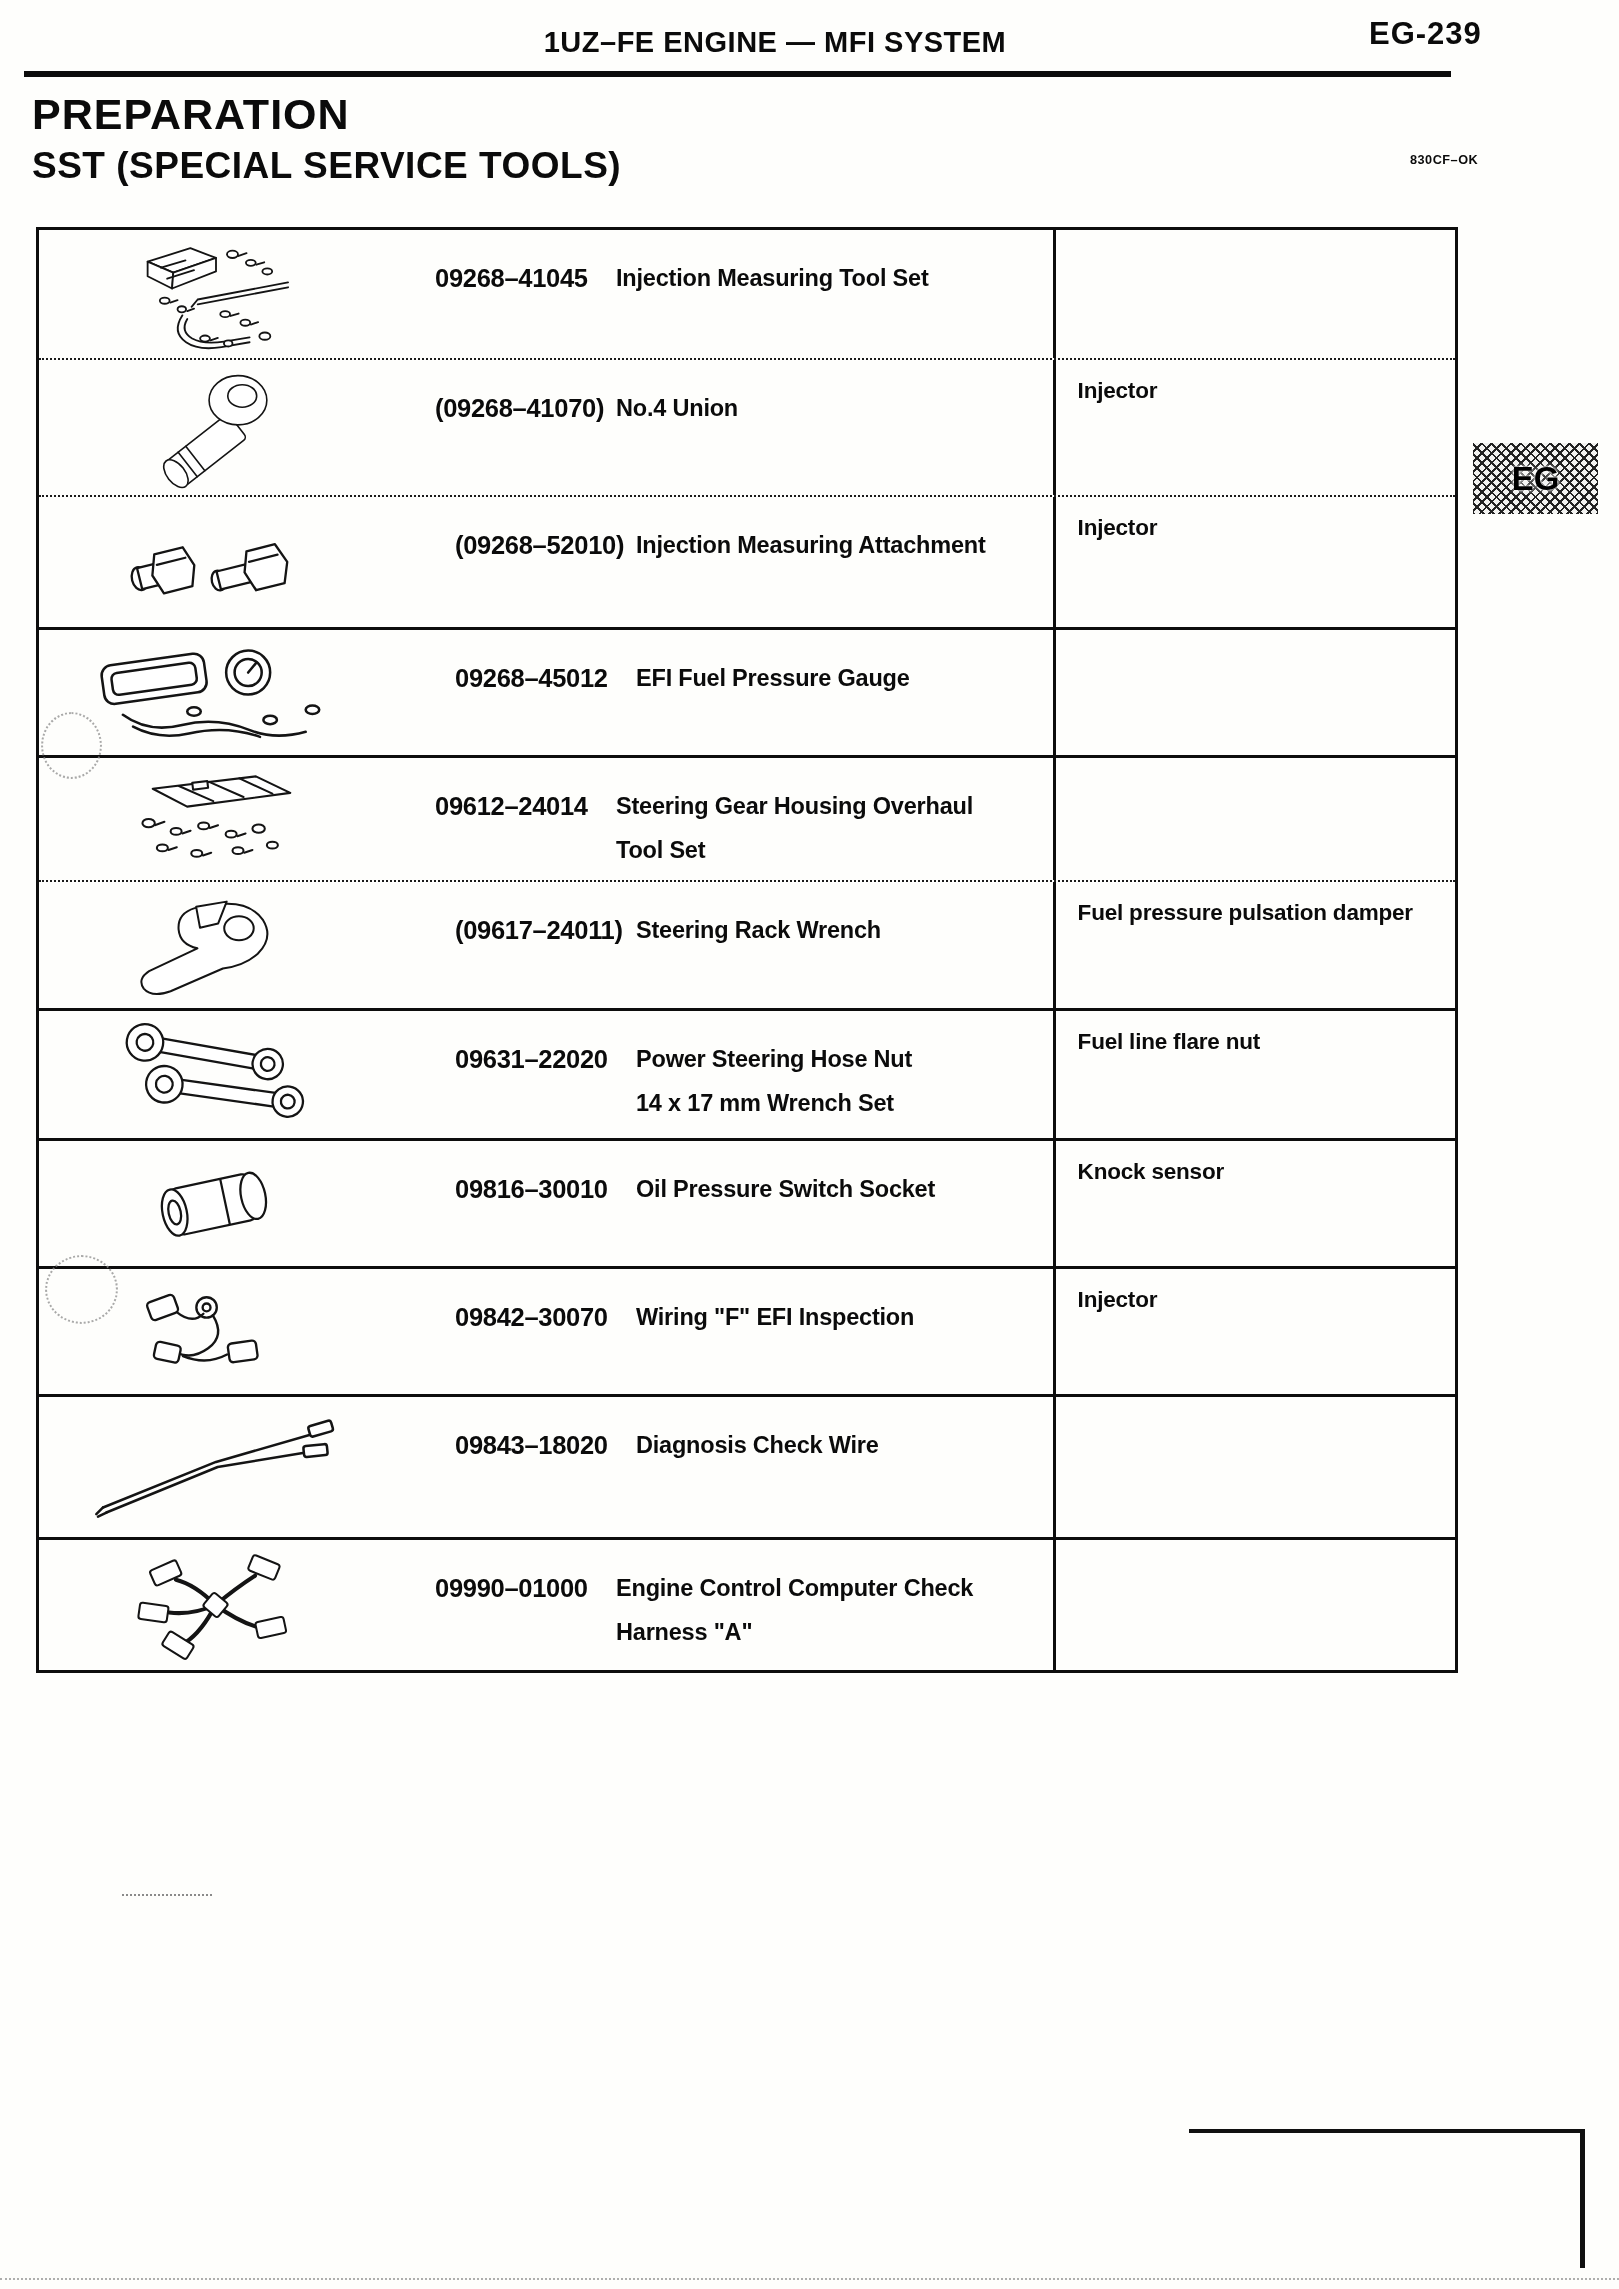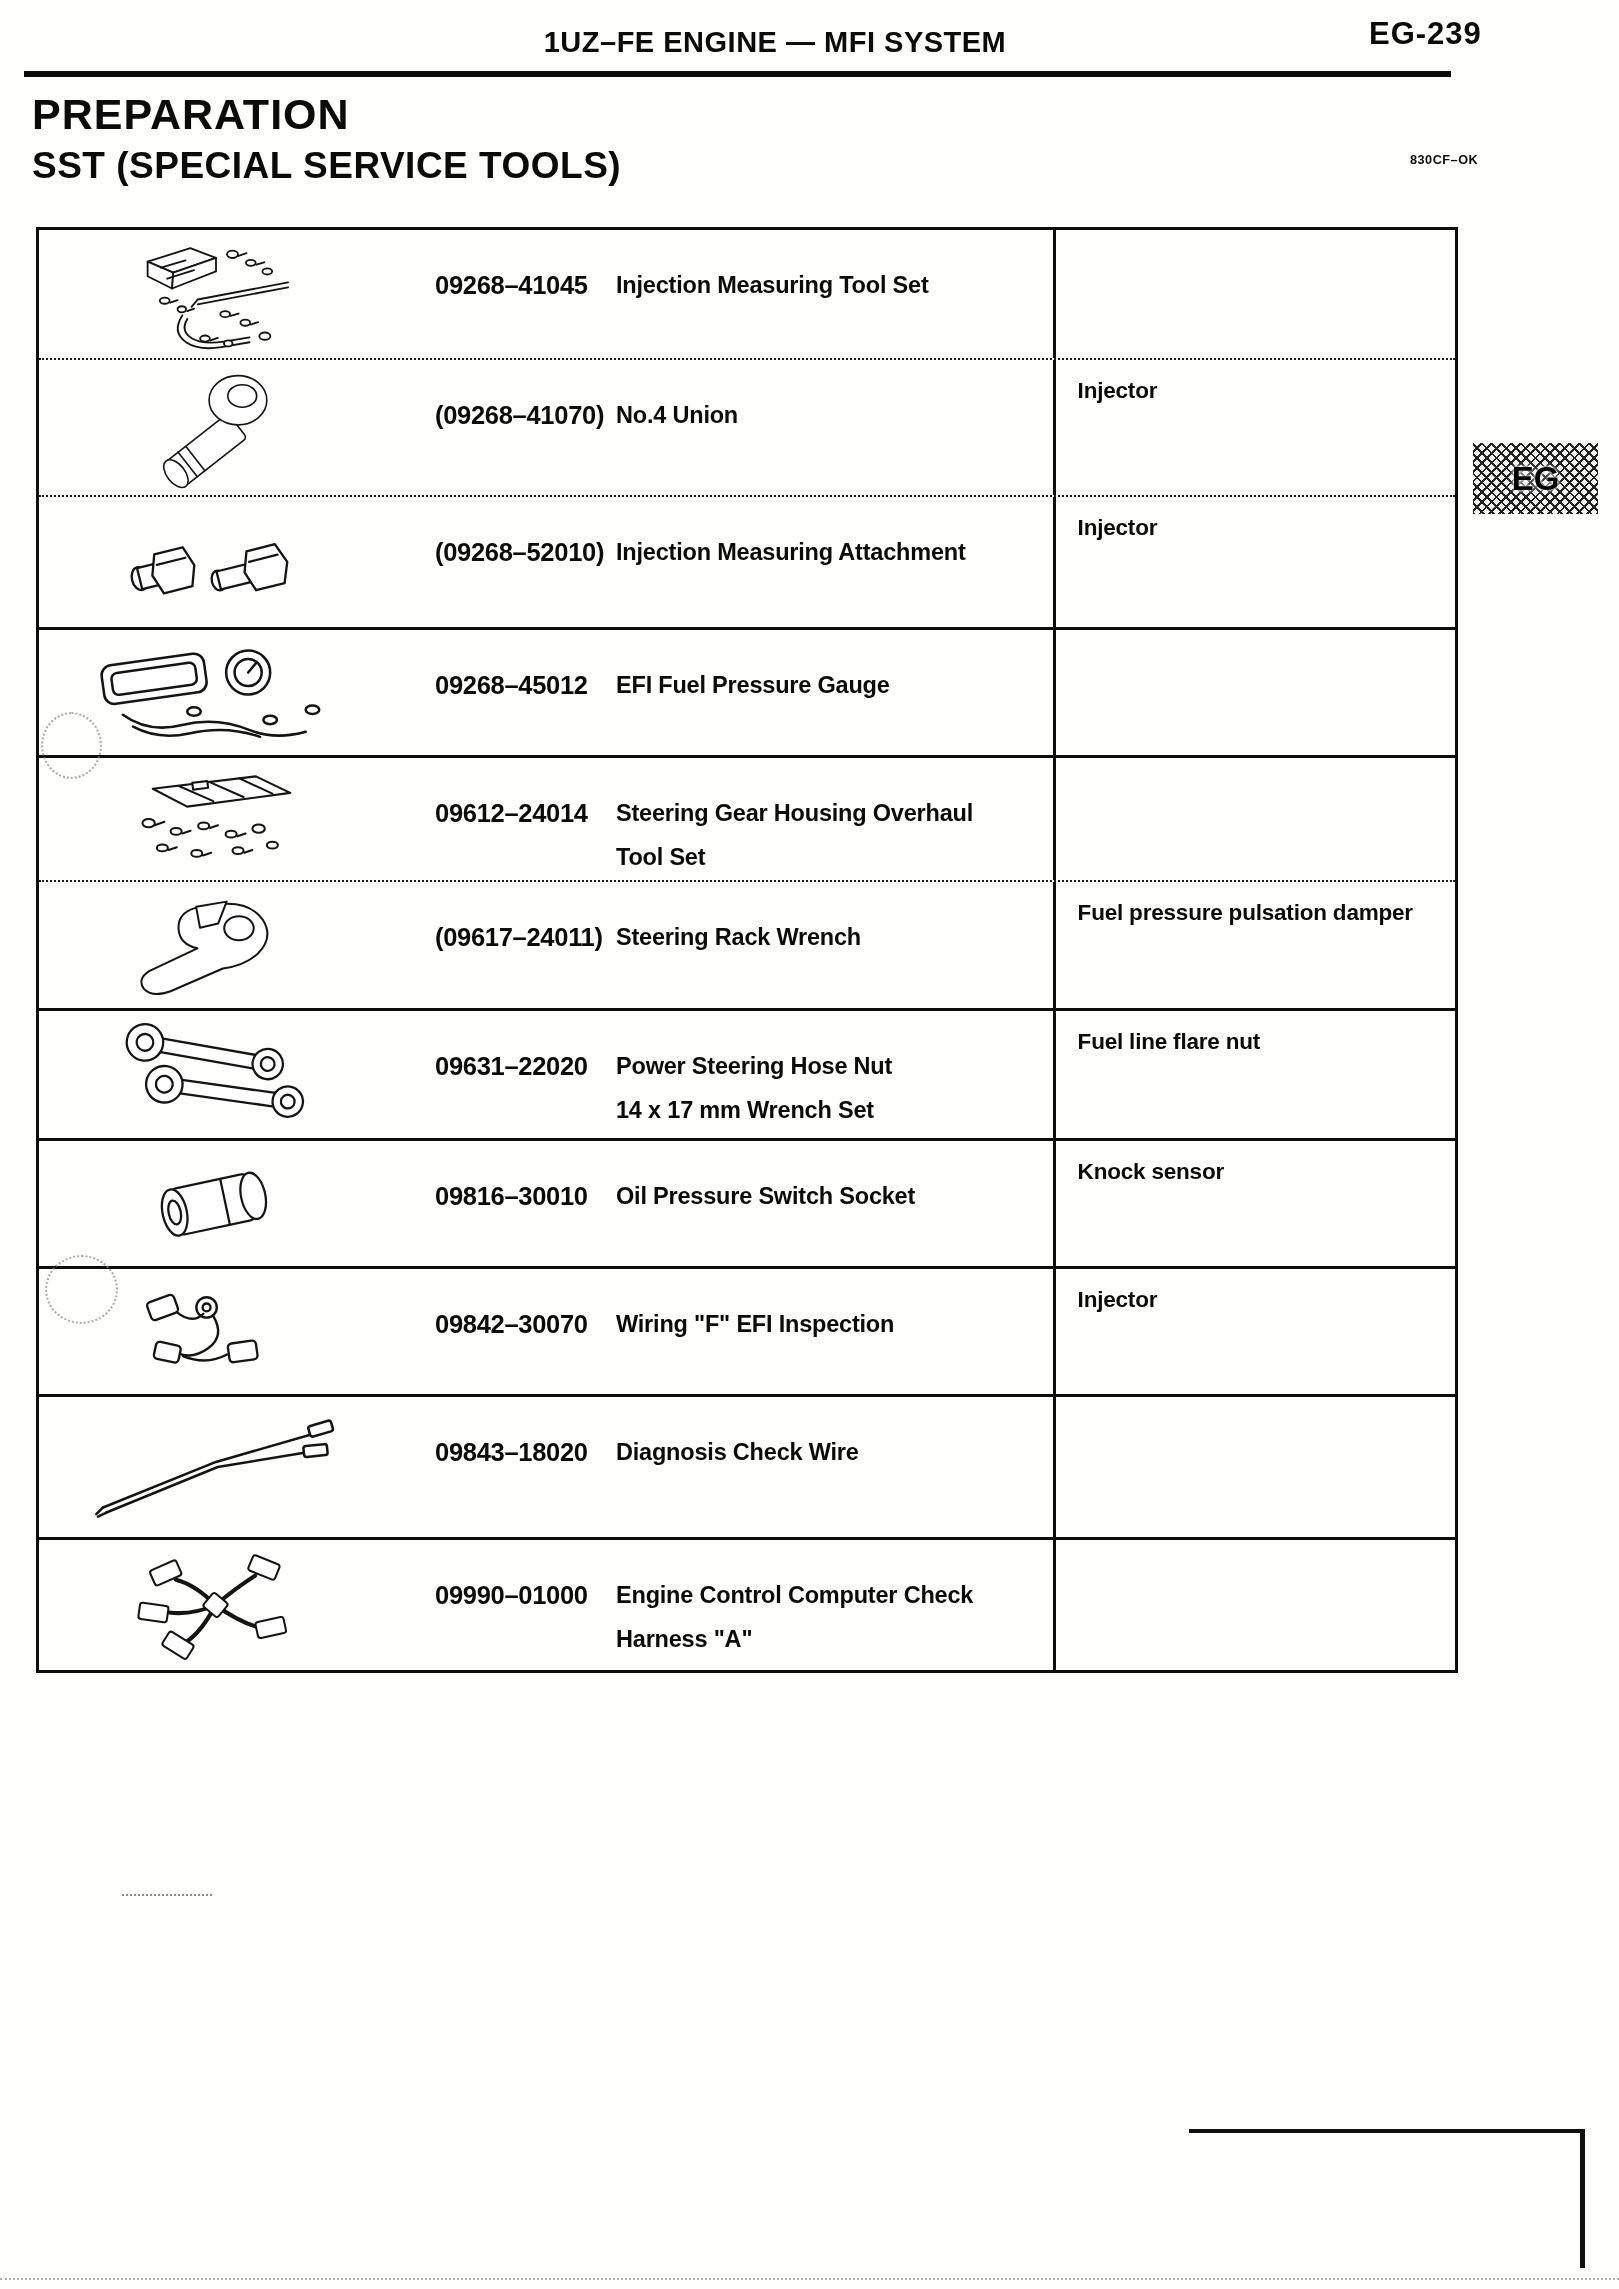--- a/index.html
+++ b/index.html
@@ -48,38 +48,38 @@
     font-size:33px;font-weight:700;color:#000;
     text-shadow:0 0 2.9px #fff,0 0 4.9px #fff;
   }
   
   .sst-table{
     position:absolute;left:36px;top:227px;width:1422px;
     border:3.9px solid #0d0d0d;box-sizing:border-box;background:#fefefc;
   }
   .row{display:flex;box-sizing:border-box;align-items:stretch;}
   .sep-dotted{border-bottom:2px dotted #1a1a1a;}
-  .sep-solid{border-bottom:3.9px solid #0d0d0d;}
+  .sep-solid{border-bottom:3.9px solid #0d0d0d;gap:20px;}
   .row:nth-child(1){min-height:127px}
   .row:nth-child(2){min-height:135px}
   .row:nth-child(3){min-height:133px}
   .row:nth-child(4){min-height:128px}
   .row:nth-child(5){min-height:124px}
   .row:nth-child(6){min-height:129px}
   .row:nth-child(7){min-height:130px}
   .row:nth-child(8){min-height:128px}
   .row:nth-child(9){min-height:128px}
   .row:nth-child(10){min-height:143px}
   .row:nth-child(11){min-height:130px}
   .cell{box-sizing:border-box;}
   .illust{
     width:353px;flex:none;display:flex;align-items:center;justify-content:center;
     padding:5.9px 13.7px;
   }
-  .desc{flex:1;display:flex;padding:33px 0 0 43px;}
+  .desc{flex:1;display:flex;padding:26px 0 0 43px;}
   .num{
     width:181px;flex:none;font-size:25.5px;font-weight:700;line-height:44px;
     letter-spacing:-0.3px;white-space:nowrap;
   }
   .name{
     font-size:23.5px;font-weight:700;line-height:44px;letter-spacing:-0.2px;
     white-space:pre-line;
   }
   .remarks{
     width:402px;flex:none;border-left:3.9px solid #0d0d0d;

